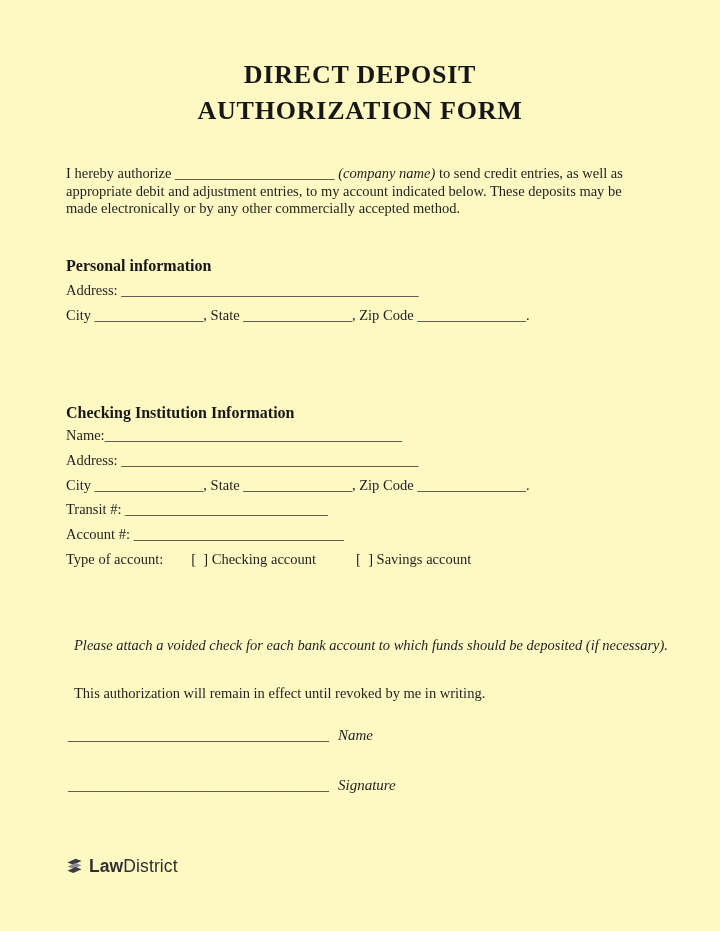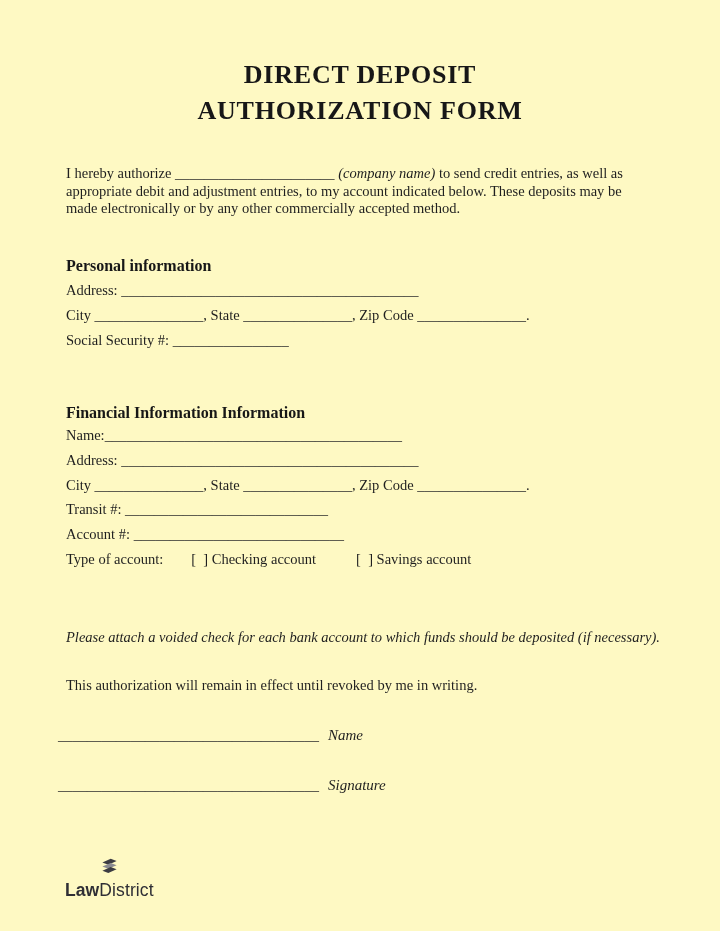--- a/index.html
+++ b/index.html
@@ -63,45 +63,43 @@
     white-space: pre;
     letter-spacing: 0;
     color: #2b2b2b;
   }
   .opt-checking { margin-left: 28px; white-space: pre; }
   .opt-savings  { margin-left: 40px; white-space: pre; }
   .note {
     position: absolute;
     left: 66px;
     width: 600px;
-    margin: 0;
+    margin: 8px;
     font-size: 14.5px;
     line-height: 18px;
   }
   .sig-row {
     position: absolute;
-    left: 58px;
+    left: 68px;
     width: 590px;
     font-size: 14.5px;
     line-height: 22px;
     white-space: pre;
   }
   .sig-label {
     font-style: italic;
     font-size: 15px;
     margin-left: 9px;
   }
   .logo {
     position: absolute;
     left: 65px;
     top: 856px;
     display: flex;
-    align-items: center;
     gap: 5px;
-    flex-direction: column;
   }
   .logo-text {
     font-family: "Liberation Sans", sans-serif;
     font-size: 17.5px;
     color: #2f2f35;
     letter-spacing: 0.1px;
   }
   .logo-text .bold { font-weight: 700; }
 </style>
 </head>
@@ -111,24 +109,23 @@
 
   <h1 class="title"><span>DIRECT DEPOSIT</span><br><span>AUTHORIZATION FORM</span></h1>
 
   <p class="intro"><span>I hereby authorize </span><span class="blank">______________________</span><span class="italic"> (company name)</span><span> to send credit entries, as well as appropriate debit and adjustment entries, to my account indicated below. These deposits may be made electronically or by any other commercially accepted method.</span></p>
 
   <h2 class="sec-heading" style="top:256px">Personal information</h2>
 
   <div class="rows" style="top:278px">
     <div class="row"><span>Address: </span><span class="blank">_________________________________________</span></div>
     <div class="row"><span>City </span><span class="blank">_______________</span><span>, State </span><span class="blank">_______________</span><span>, Zip Code </span><span class="blank">_______________</span><span>.</span></div>
-    <div class="row"><span>Social Security #: </span><span class="blank">________________</span></div>
   </div>
 
-  <h2 class="sec-heading" style="top:403px">Financial Information Information</h2>
+  <h2 class="sec-heading" style="top:403px">Checking Institution Information</h2>
 
   <div class="rows" style="top:423px">
     <div class="row"><span>Name:</span><span class="blank">_________________________________________</span></div>
     <div class="row"><span>Address: </span><span class="blank">_________________________________________</span></div>
     <div class="row"><span>City </span><span class="blank">_______________</span><span>, State </span><span class="blank">_______________</span><span>, Zip Code </span><span class="blank">_______________</span><span>.</span></div>
     <div class="row"><span>Transit #: </span><span class="blank">____________________________</span></div>
     <div class="row"><span>Account #: </span><span class="blank">_____________________________</span></div>
     <div class="row"><span>Type of account:</span><span class="opt-checking">[  ] Checking account</span><span class="opt-savings">[  ] Savings account</span></div>
   </div>
 

